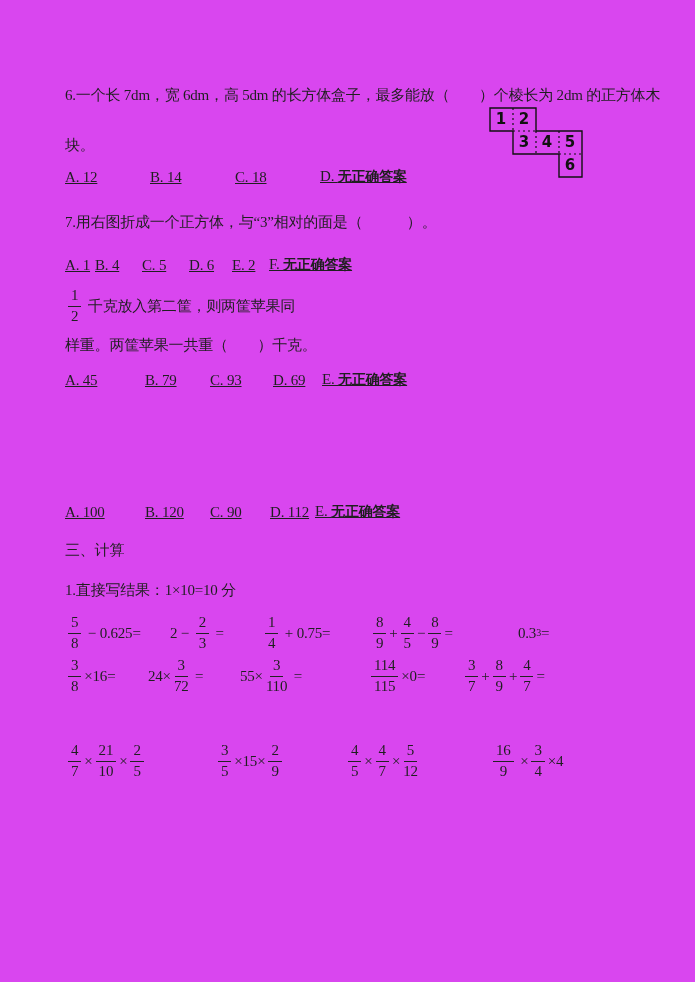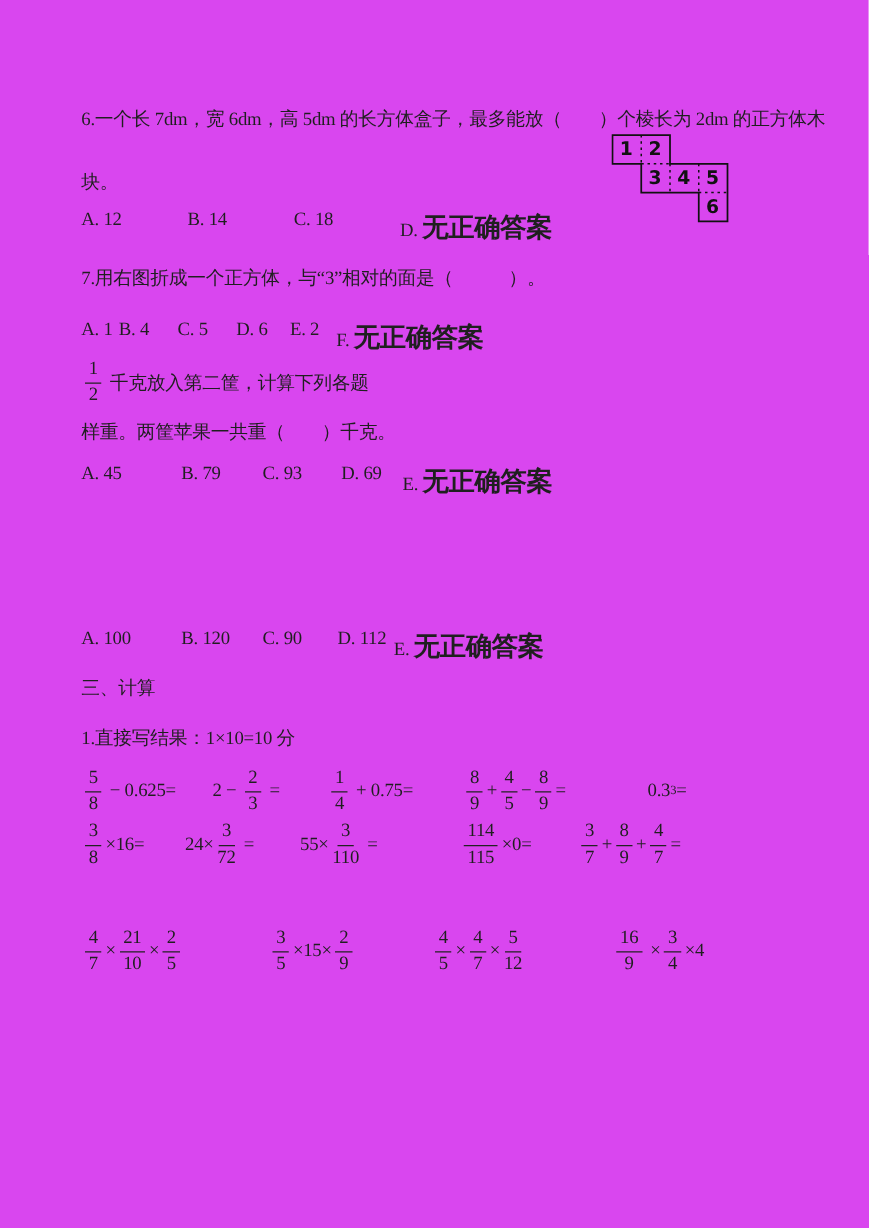--- a/index.html
+++ b/index.html
@@ -10,26 +10,26 @@
     color:#1f1f1f;
     font-family:"Liberation Serif","DejaVu Serif",serif;
     overflow:hidden;
   }
   .line{
     position:absolute;
     white-space:nowrap;
     font-size:15px;
     letter-spacing:-0.2px;
   }
-  .opts{display:flex;align-items:flex-start;}
+  .opts{display:flex;align-items:center;text-decoration:underline;}
   .opts>span{display:inline-block;flex:0 0 auto;}
   .na{display:inline-flex;align-items:baseline;}
   .nal{
     font-family:"DejaVu Sans","Liberation Sans",sans-serif;
-    font-weight:700;font-size:21px;font-style:normal;
+    font-weight:700;font-size:14px;font-style:normal;
   }
   .expr{
     position:absolute;
     display:inline-flex;
     align-items:center;
     height:44px;
     white-space:pre;
     font-size:15px;
     letter-spacing:-0.2px;
   }
@@ -89,21 +89,21 @@
 
   <div class="line opts" style="left:65px;top:256px">
     <span style="width:30px">A. 1</span>
     <span style="width:47px">B. 4</span>
     <span style="width:47px">C. 5</span>
     <span style="width:43px">D. 6</span>
     <span style="width:37px">E. 2</span>
     <span class="na"><span>F. </span><span class="nal">无正确答案</span></span>
   </div>
 
-  <div class="expr" style="left:65px;top:284px"><span class="frac"><span class="num">1</span><span class="den">2</span></span><span> 千克放入第二筐，计算下列各题</span></div>
+  <div class="expr" style="left:65px;top:284px"><span class="frac"><span class="num">1</span><span class="den">2</span></span><span> 千克放入第二筐，则两筐苹果同</span></div>
 
   <div class="line" style="left:65px;top:336px">样重。两筐苹果一共重（　　）千克。</div>
 
   <div class="line opts" style="left:65px;top:371px">
     <span style="width:80px">A. 45</span>
     <span style="width:65px">B. 79</span>
     <span style="width:63px">C. 93</span>
     <span style="width:49px">D. 69</span>
     <span class="na"><span>E. </span><span class="nal">无正确答案</span></span>
   </div>

